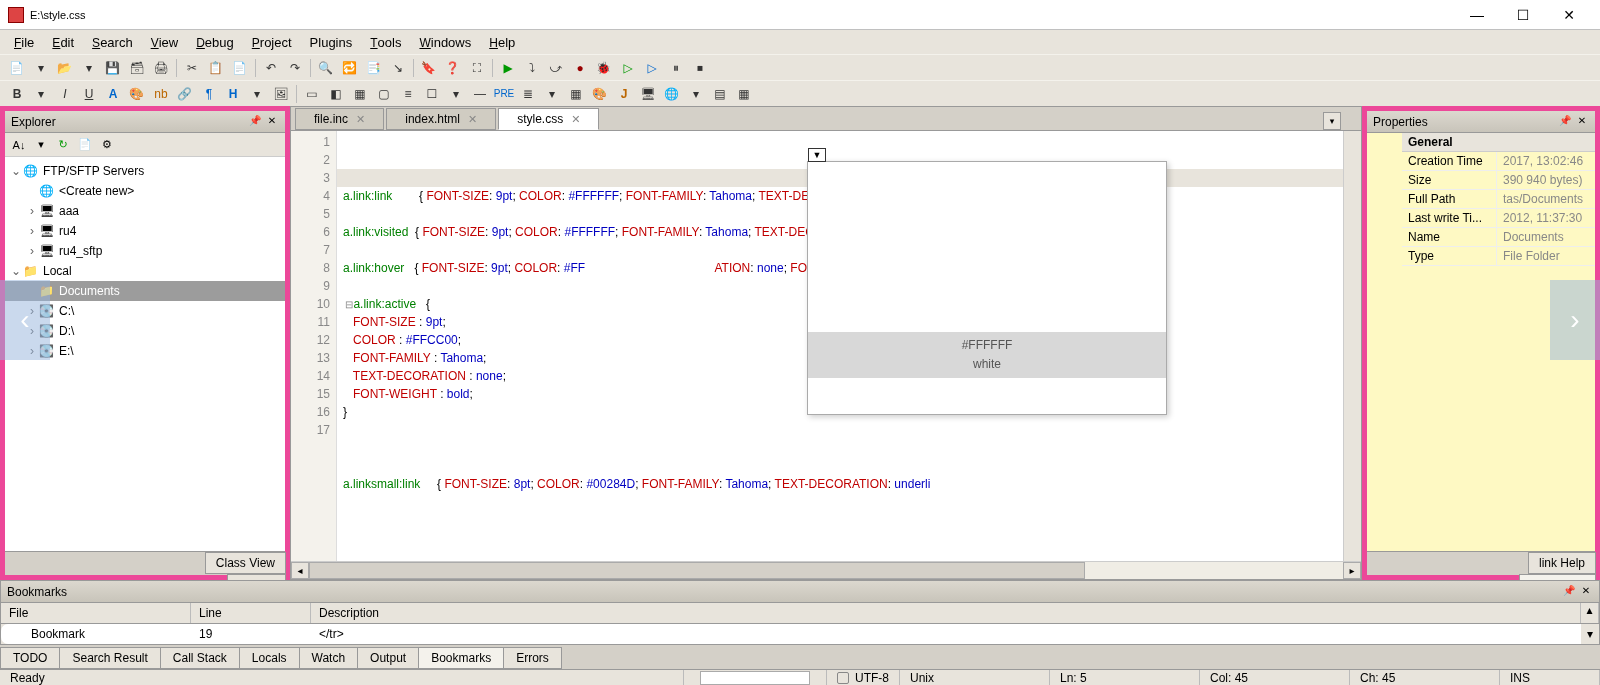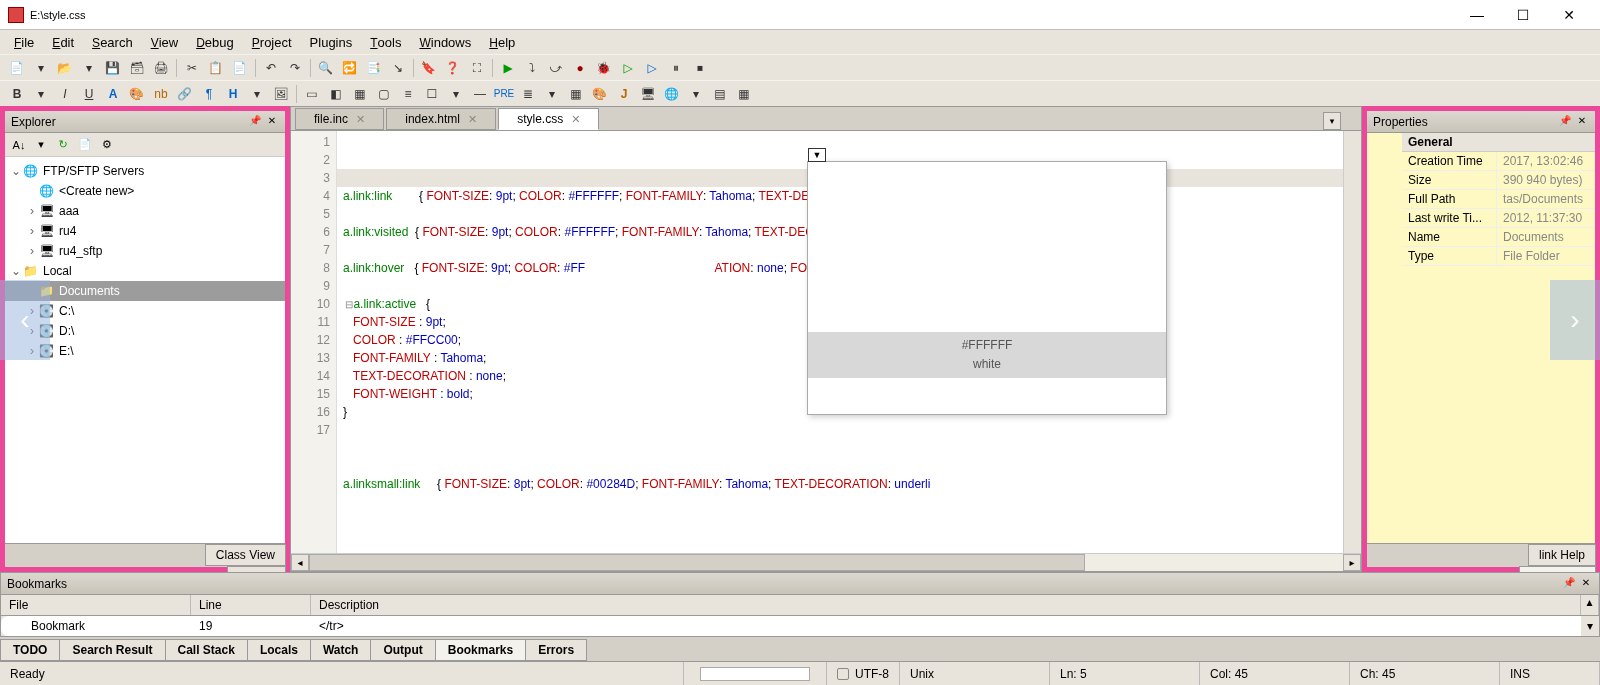--- a/index.html
+++ b/index.html
@@ -60,24 +60,24 @@
   .props { flex: 1; background: #fef9c3; overflow: auto; font-size: 12px; padding-left: 35px; }
   .props .section { background: #e8e4dc; padding: 2px 6px; font-weight: bold; border-bottom: 1px solid #ccc; }
   .props .row { display: flex; border-bottom: 1px solid #eee; }
   .props .row .k { width: 95px; padding: 2px 6px; border-right: 1px solid #eee; white-space: nowrap; overflow: hidden; text-overflow: ellipsis; }
   .props .row .v { flex: 1; padding: 2px 6px; color: #888; white-space: nowrap; overflow: hidden; }
   .bookmarks-panel { border: 1px solid #999; background: #e8e4dc; display: flex; flex-direction: column; }
   .bm-header { display: flex; background: #e8e4dc; border-bottom: 1px solid #999; }
   .bm-header .col { padding: 3px 8px; border-right: 1px solid #bbb; font-size: 12px; }
   .bm-body { background: #fff; flex: 1; display: flex; border-radius: 7px; }
   .bm-body .cell { padding: 3px 8px; font-size: 12px; }
-  .bottom-panel-tabs { height: 24px; display: flex; align-items: end; background: #d4d0c8; font-weight: bold; }
+  .bottom-panel-tabs { height: 24px; display: flex; align-items: end; background: #d4d0c8; }
   .bottom-panel-tabs .ptab { padding: 3px 12px; border: 1px solid #999; background: #e8e4dc; font-size: 12px; margin-right: -1px; }
   .bottom-panel-tabs .ptab.active { background: #f4f2ec; }
-  .status { height: 24px; background: #e8e4dc; border-top: 1px solid #999; display: flex; align-items: center; font-size: 12px; }
+  .status { height: 16px; background: #e8e4dc; border-top: 1px solid #999; display: flex; align-items: center; font-size: 12px; }
   .status .cell { padding: 0 10px; border-right: 1px solid #bbb; height: 100%; display: flex; align-items: center; }
   .status .prog { width: 110px; height: 14px; border: 1px solid #aaa; background: #fff; margin: 0 6px; }
   .nav-overlay { position: absolute; top: 280px; width: 50px; height: 80px; background: rgba(150,180,220,0.5); display: flex; align-items: center; justify-content: center; color: #fff; font-size: 28px; z-index: 100; }
   .nav-overlay.left-ov { left: 0; }
   .nav-overlay.right-ov { right: 0; }
 </style>
 </head>
 <body>
 
 <div class="titlebar">

